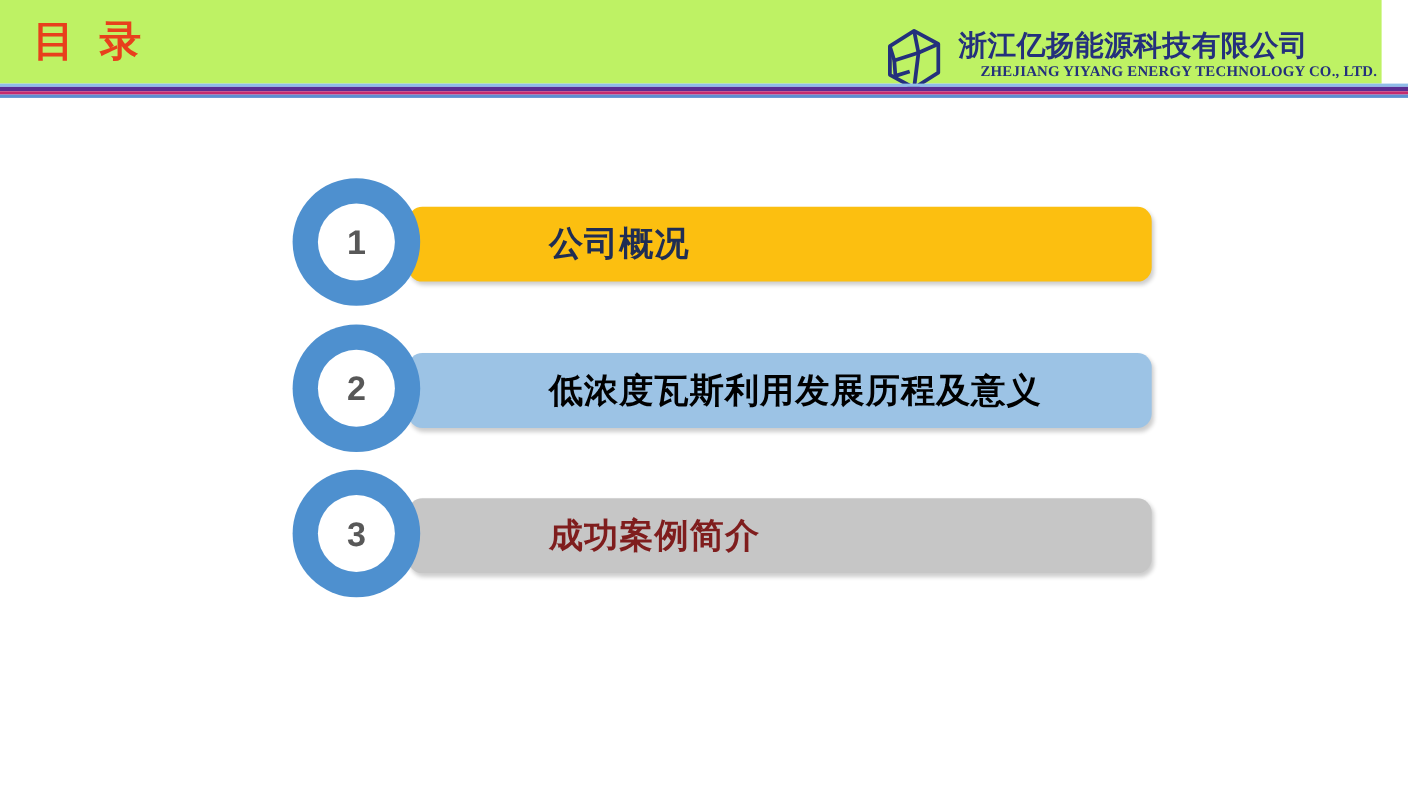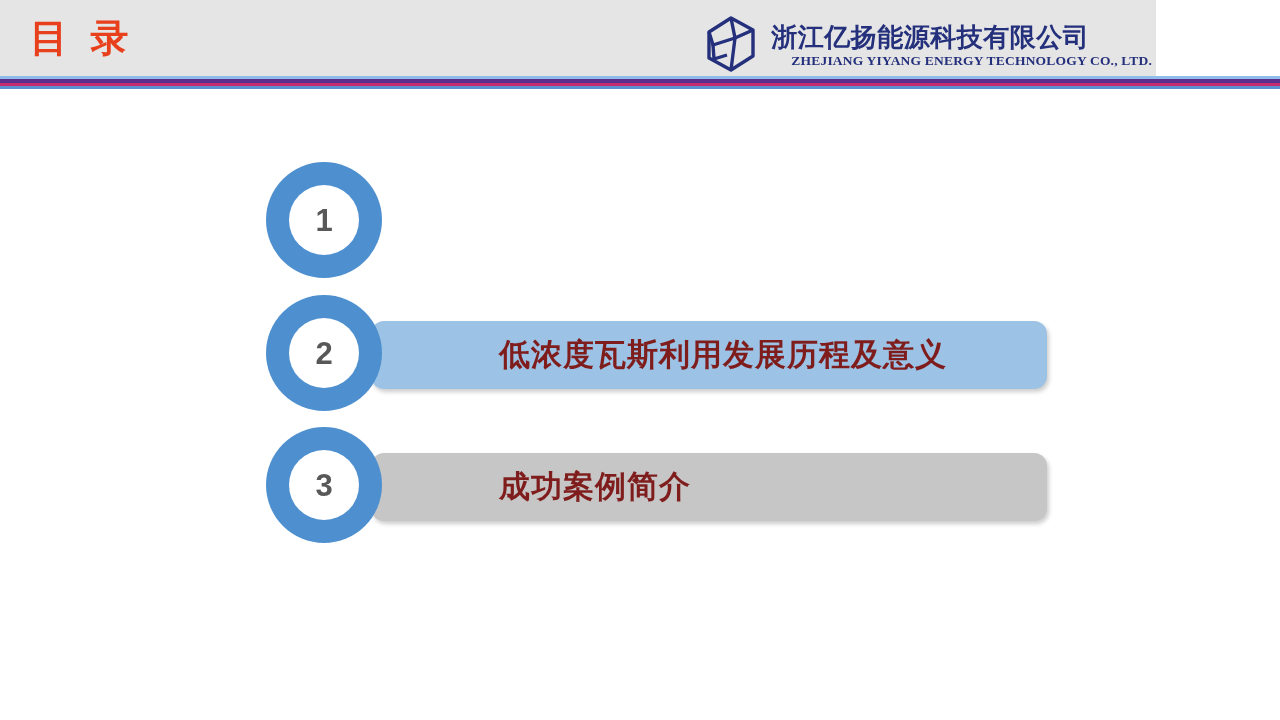--- a/index.html
+++ b/index.html
@@ -22,44 +22,44 @@
     height: 720px;
     background: #ffffff;
     overflow: hidden;
   }
 
   
   .header {
     position: absolute;
     left: 0;
     top: 0;
-    width: 1156px;
+    width: 1256px;
     height: 76px;
-    background: #e5e5e5;
+    background: #bef264;
   }
   .slide-title {
     position: absolute;
     left: 30px;
     top: 14px;
     font-size: 38px;
     font-weight: bold;
     letter-spacing: 6px;
     color: #E8401C;
     line-height: 48px;
     white-space: nowrap;
   }
 
   
   .logo-block {
     position: absolute;
     right: 4px;
-    top: 12px;
+    top: 24px;
     height: 64px;
     display: flex;
-    align-items: center;
+    align-items: flex-start;
     gap: 10px;
   }
   .logo-mark {
     width: 60px;
     height: 60px;
     flex: 0 0 60px;
     display: block;
   }
   .logo-text {
     display: flex;
@@ -201,30 +201,33 @@
   <div class="divider">
     <div class="band band-1" style="background: rgb(143, 188, 232);"></div>
     <div class="band band-2" style="background: rgb(91, 45, 145);"></div>
     <div class="band band-3" style="background: rgb(197, 43, 110);"></div>
     <div class="band band-4" style="background: rgb(91, 143, 209);"></div>
   </div>
 
   <div class="toc">
 
     <div class="toc-row r0">
+      <div class="toc-bar" style="background: rgb(252, 191, 16);">
+        <span class="toc-bar-label" style="color: rgb(31, 45, 84);">公司概况</span>
+      </div>
       <div class="toc-circle" style="background: rgb(78, 144, 207);">
         <div class="toc-circle-inner">
           <span class="toc-number">1</span>
         </div>
       </div>
     </div>
 
     <div class="toc-row r1">
       <div class="toc-bar" style="background: rgb(156, 195, 229);">
-        <span class="toc-bar-label" style="color: #7f1d1d;">低浓度瓦斯利用发展历程及意义</span>
+        <span class="toc-bar-label" style="color: #000000;">低浓度瓦斯利用发展历程及意义</span>
       </div>
       <div class="toc-circle" style="background: rgb(78, 144, 207);">
         <div class="toc-circle-inner">
           <span class="toc-number">2</span>
         </div>
       </div>
     </div>
 
     <div class="toc-row r2">
       <div class="toc-bar" style="background: rgb(198, 198, 198);">

